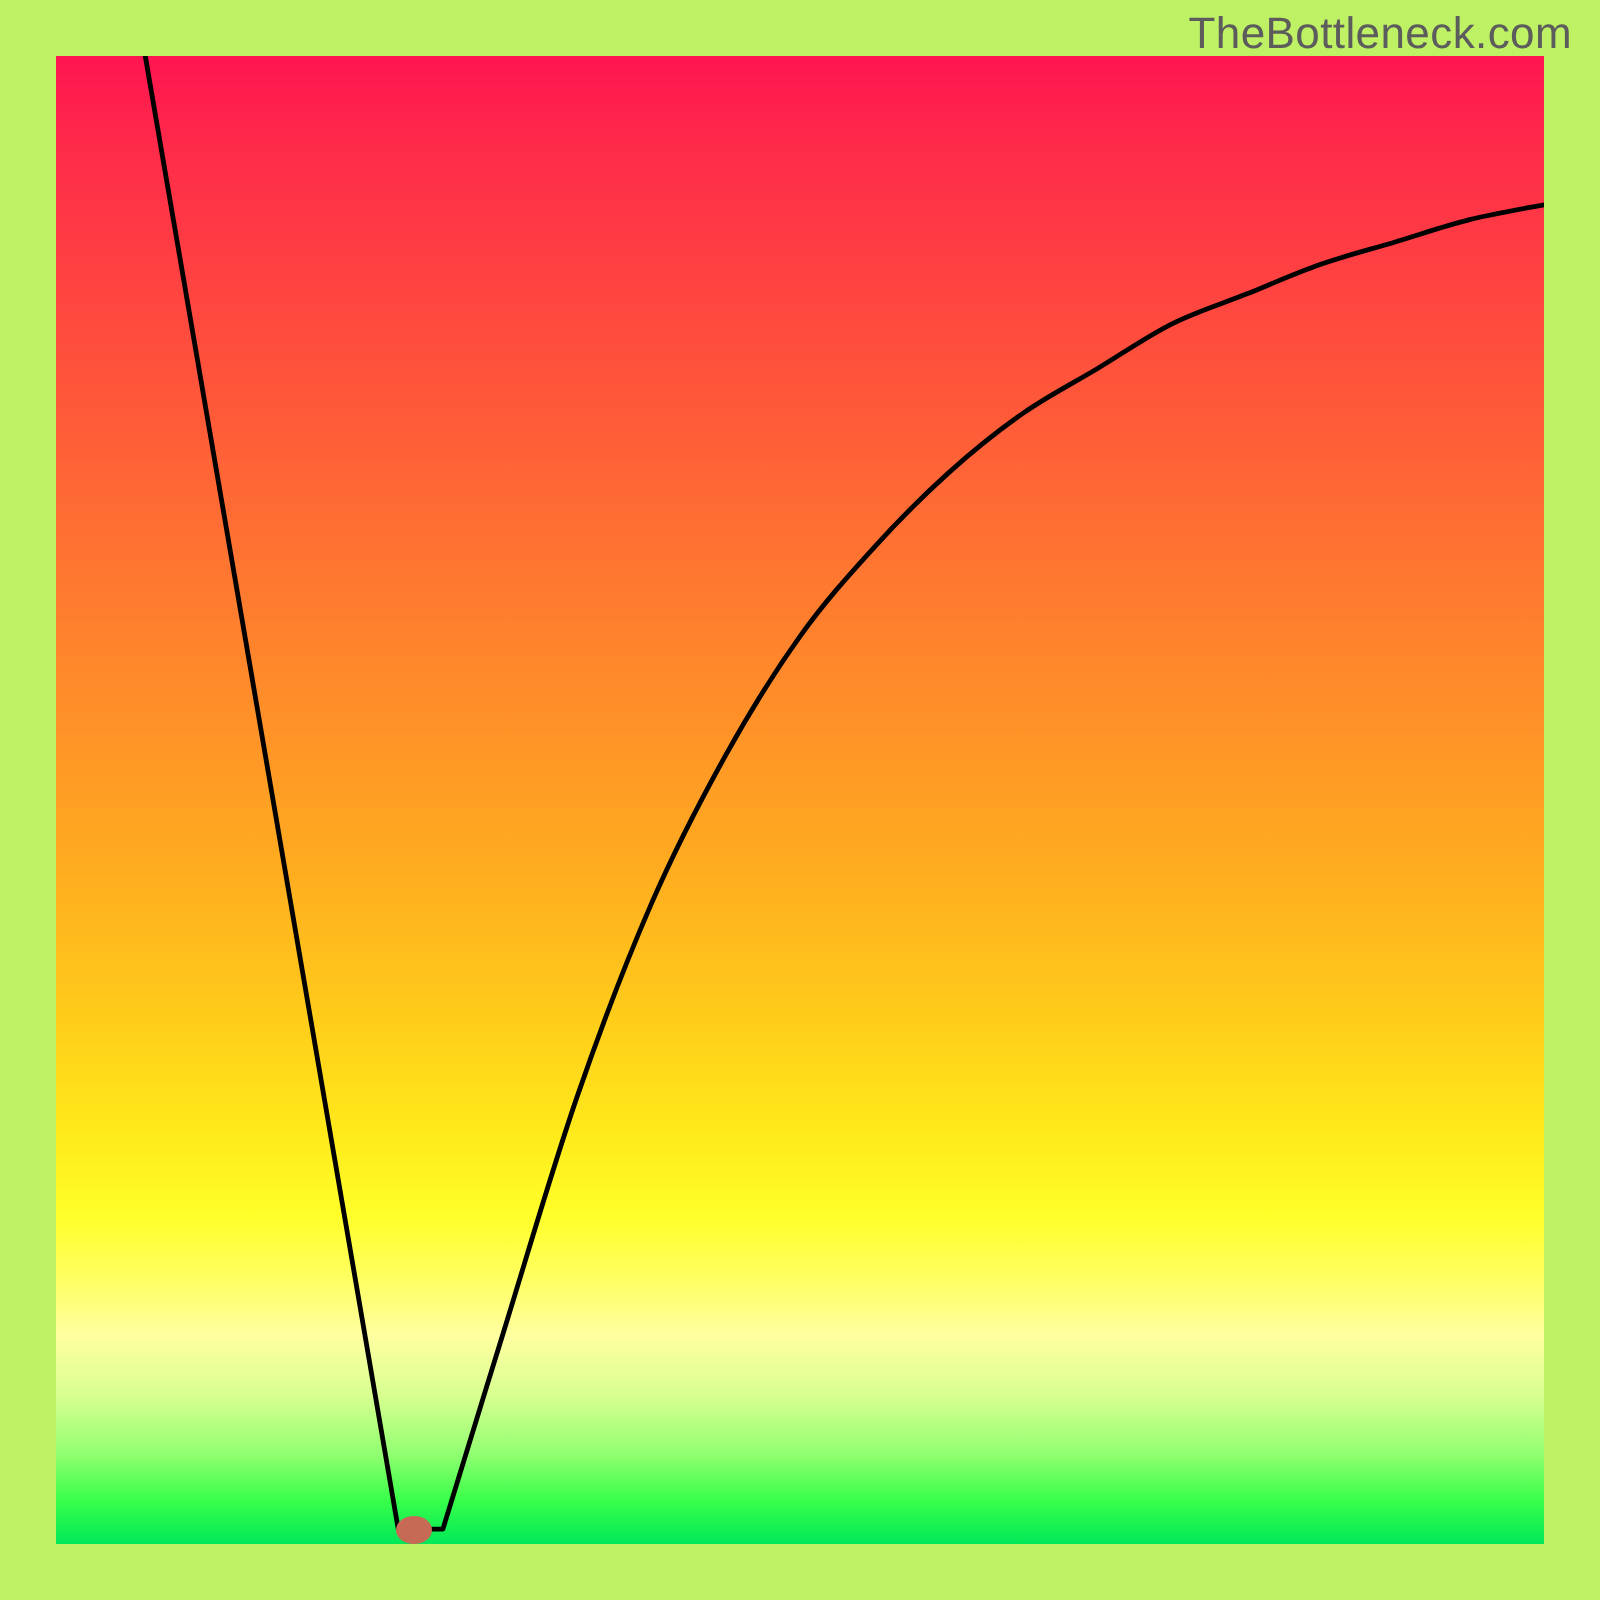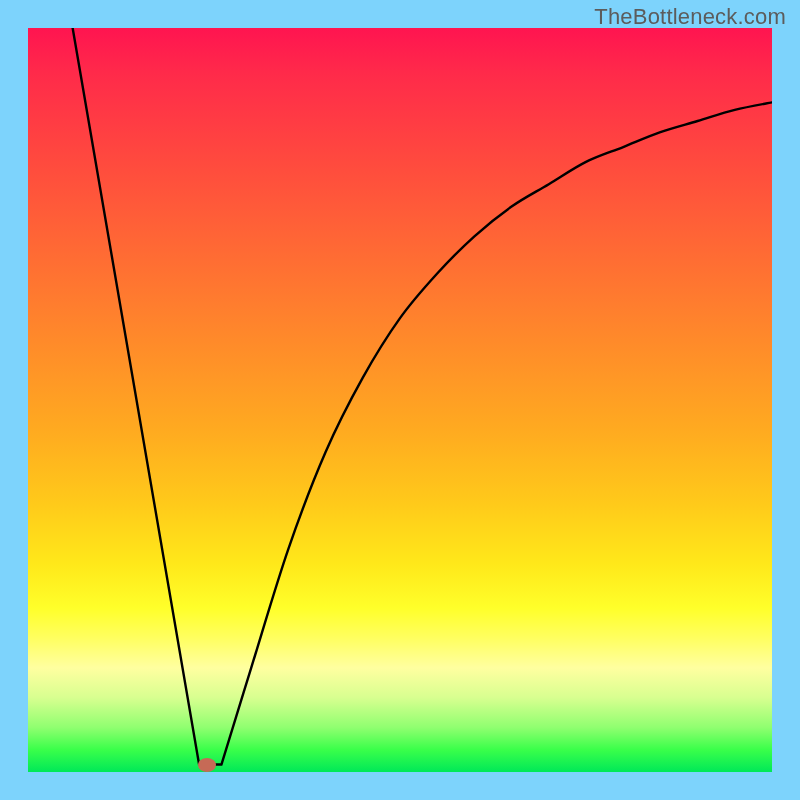--- a/index.html
+++ b/index.html
@@ -8,21 +8,21 @@
     width: 800px;
     height: 800px;
     background: #000;
     font-family: Arial, Helvetica, sans-serif;
     overflow: hidden;
   }
   .frame {
     position: relative;
     width: 800px;
     height: 800px;
-    background: #7dd3fc;
+    background: #bef264;
   }
   .watermark {
     position: absolute;
     top: 4px;
     left: 0;
     right: 14px;
     text-align: right;
     color: #5c5c5c;
     font-size: 22px;
     font-weight: 400;

